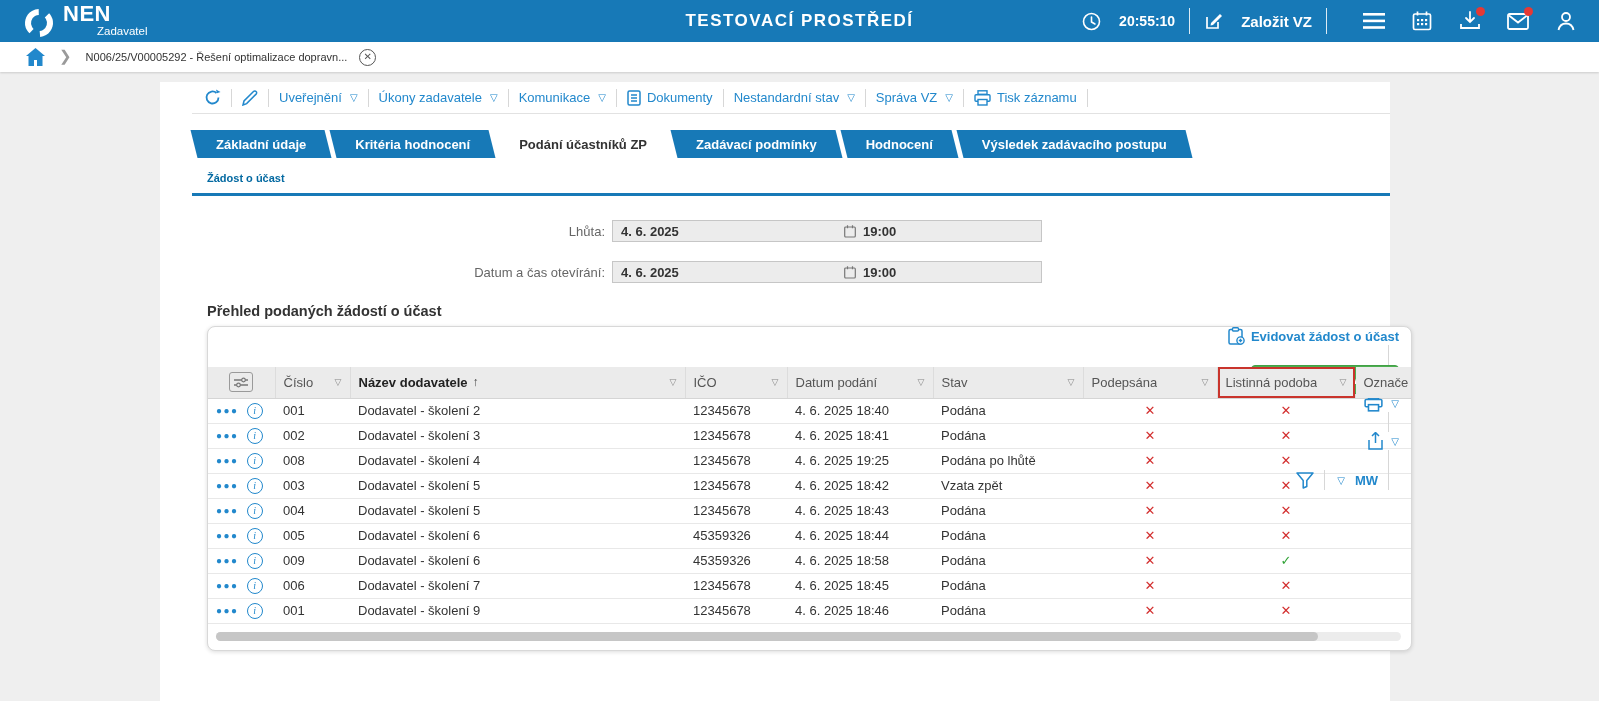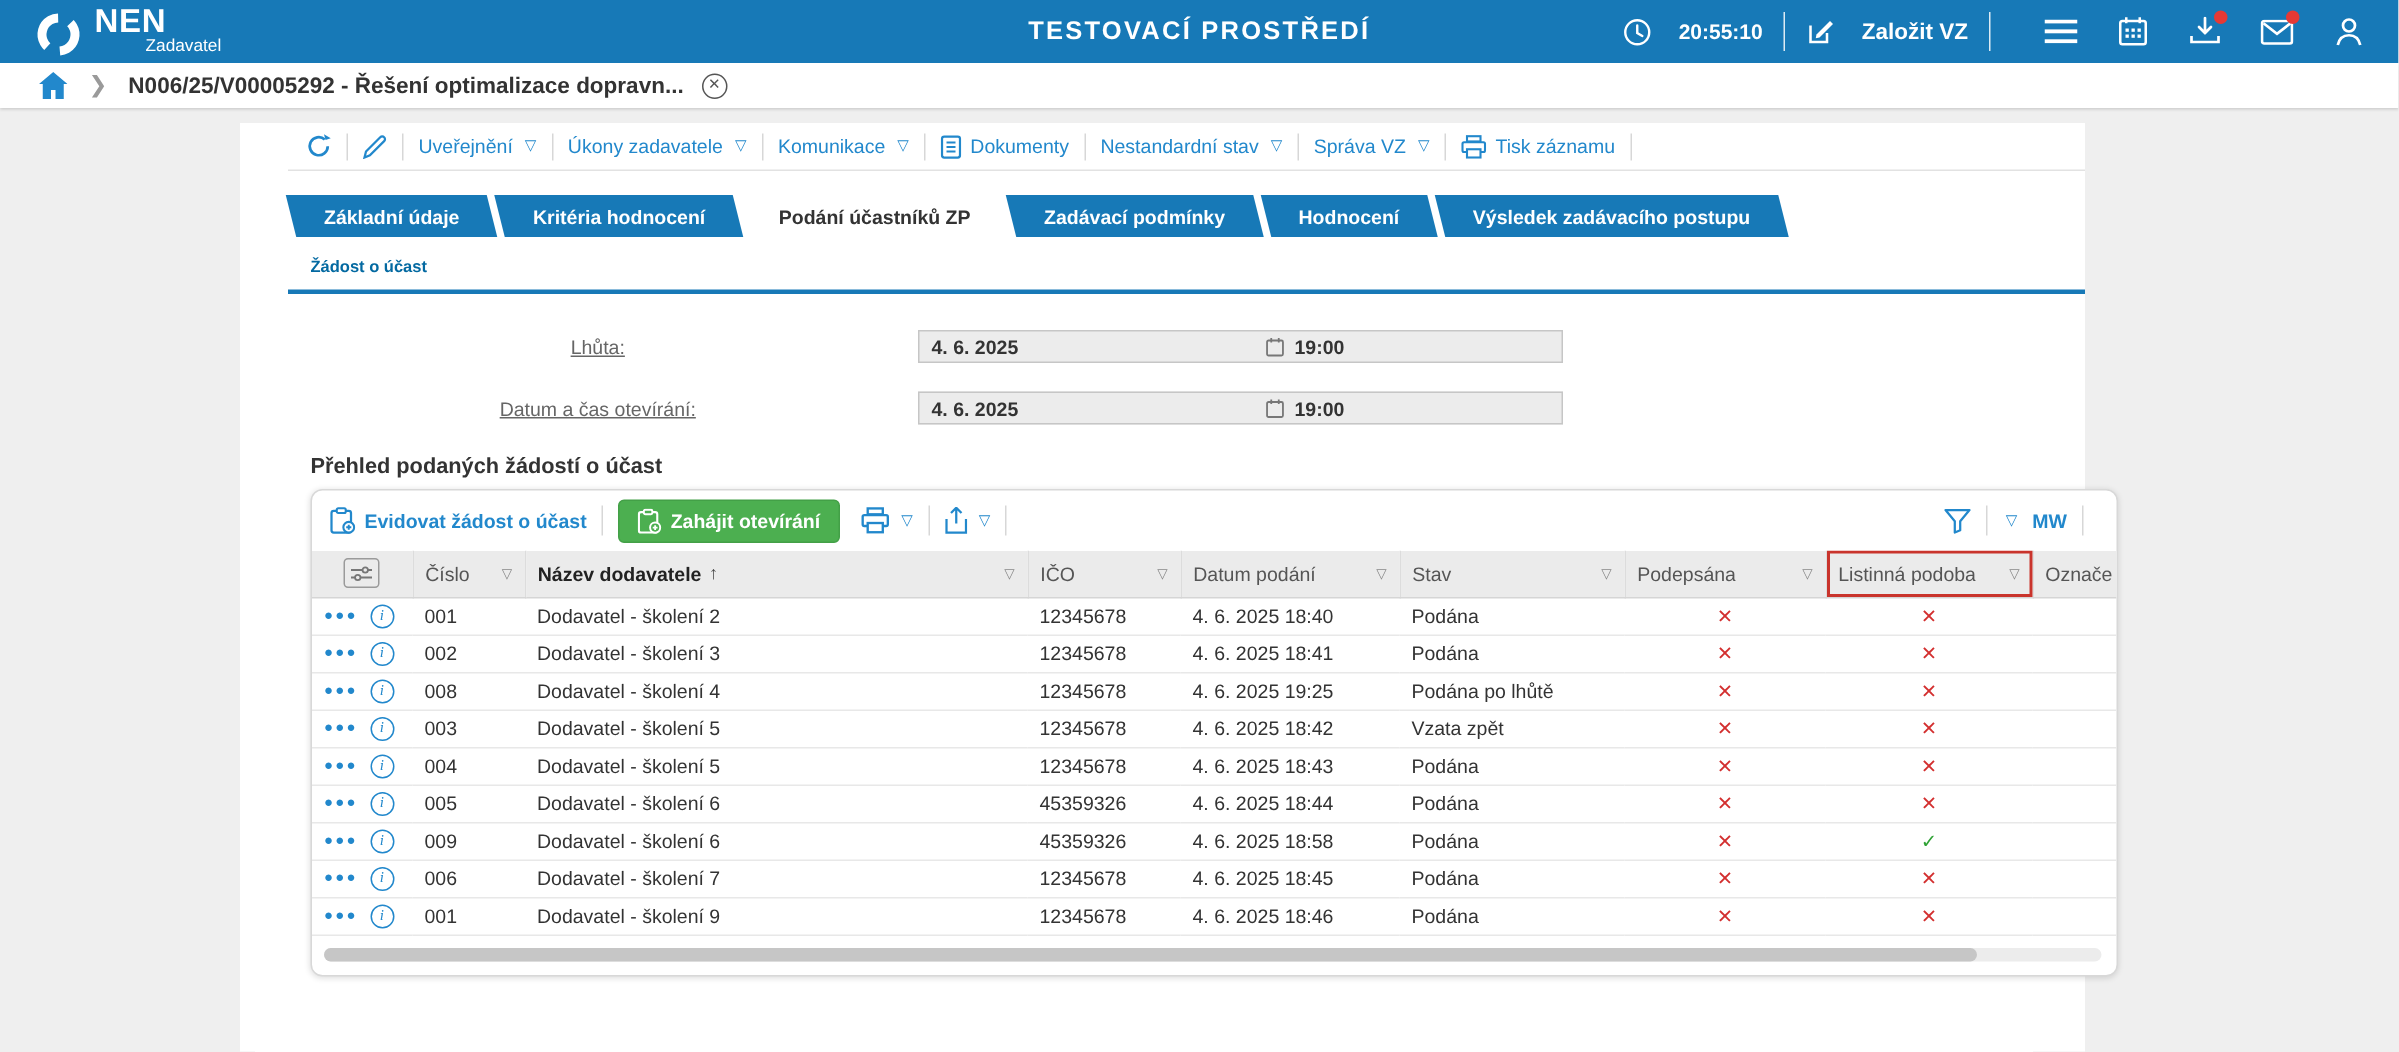--- a/index.html
+++ b/index.html
@@ -19,21 +19,21 @@
   .tb-item { display:flex; align-items:center; gap:18px; cursor:pointer; }
   .tb-time { font-size:14px; font-weight:bold; }
   .tb-create { font-size:15px; font-weight:bold; }
   .tb-icon { position:relative; display:flex; align-items:center; justify-content:center; width:30px; height:30px; margin-left:18px; cursor:pointer; }
   .tb-icon:first-child { margin-left:0; }
   .badge-dot { position:absolute; top:1px; right:0; width:9px; height:9px; border-radius:50%; background:#e53935; }
 
   
   .breadcrumb { height:30px; background:#fff; display:flex; align-items:center; padding-left:26px; box-shadow:0 1px 2px rgba(0,0,0,.15); position:relative; z-index:5; }
   .crumb-chevron { color:#9a9a9a; font-size:15px; margin:0 14px 2px 14px; }
-  .crumb-label { font-size:15px; font-weight:bold; color:#333; }
+  .crumb-label { font-size:11px; font-weight:normal; color:#333; }
   .crumb-close { width:17px; height:17px; border:1.5px solid #555; border-radius:50%; color:#555; display:flex; align-items:center; justify-content:center; font-size:10px; line-height:1; margin-left:12px; cursor:pointer; }
 
   
   .panel { position:absolute; left:160px; top:82px; width:1230px; height:619px; background:#fff;padding-left:32px; }
   .panel-toolbar { height:32px; display:flex; align-items:center; padding:0 12px; border-bottom:1px solid #e2e2e2; }
   .pt-sep { width:1px; height:18px; background:#d7d7d7; margin:0 10px; flex:none; }
   .pt-link { display:flex; align-items:center; gap:6px; color:#2288cc; font-size:13px; cursor:pointer; white-space:nowrap; }
   .pt-iconbtn { display:flex; align-items:center; cursor:pointer; color:#2288cc; }
   .caret { font-size:10px; color:#2288cc; margin-left:2px; }
 
@@ -44,31 +44,31 @@
   .tab span { position:relative; z-index:1; font-size:13px; font-weight:bold; color:#fff; white-space:nowrap; }
   .tab.active::before { background:#fff; }
   .tab.active span { color:#333; }
 
   
   .section-title { font-size:11px; font-weight:bold; color:#0369a1; margin:14px 0 0 15px; }
   .section-bar { height:3px; background:#1779b7; margin-top:9px; }
 
   .form-area { margin-top:24px; }
   .form-row { display:flex; align-items:center; margin-bottom:19px; }
-  .form-label { width:420px; text-align:center; font-size:13px; color:#666; padding-right:7px;text-decoration:underline; }
+  .form-label { width:420px; text-align:right; font-size:13px; color:#666; padding-right:7px; }
   .form-input { width:430px; height:22px; background:#ececec; border:1px solid #c6c6c6; display:flex; align-items:center; font-size:13px; font-weight:bold; color:#333; }
   .fi-date { flex:1; padding-left:8px; }
   .fi-cal { color:#777; flex:none; display:flex; align-items:center; }
   .fi-time { width:185px; padding-left:7px; }
 
   .table-heading { font-size:14.5px; font-weight:bold; color:#333; margin:20px 0 0 15px; }
 
   
   .card { margin:7px 15px 0 15px; width:1205px; border:1px solid #d8d8d8; border-radius:8px; background:#fff; box-shadow:0 1px 4px rgba(0,0,0,.14); overflow:hidden; }
-  .card-toolbar { height:40px; display:flex; align-items:center; padding:0 12px; }
+  .card-toolbar { height:40px; display:flex; align-items:flex-end; padding:0 12px;flex-direction:column; }
   .ct-link { display:flex; align-items:center; gap:6px; color:#2288cc; font-size:13px; font-weight:bold; cursor:pointer; white-space:nowrap; }
   .ct-sep { width:1px; height:20px; background:#d7d7d7; margin:0 10px; flex:none; }
   .btn-green { display:flex; align-items:center; gap:6px; background:#4caf50; border:1px solid #43a047; color:#fff; font-size:13px; font-weight:bold; border-radius:4px; padding:5px 12px; cursor:pointer; white-space:nowrap; }
   .ct-right { margin-left:auto; display:flex; align-items:center; }
   .ct-mw { color:#2288cc; font-size:13px; font-weight:bold; margin-left:4px; }
 
   
   .table-wrap { width:1203px; overflow:hidden; }
   table { border-collapse:collapse; table-layout:fixed; width:1290px; font-size:13px; color:#333; }
   col.c-act{width:67px} col.c-num{width:75px} col.c-name{width:335px} col.c-ico{width:102px}

